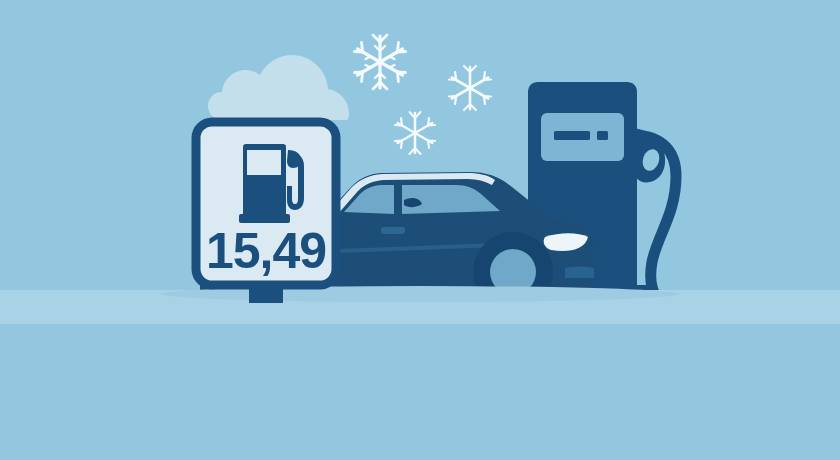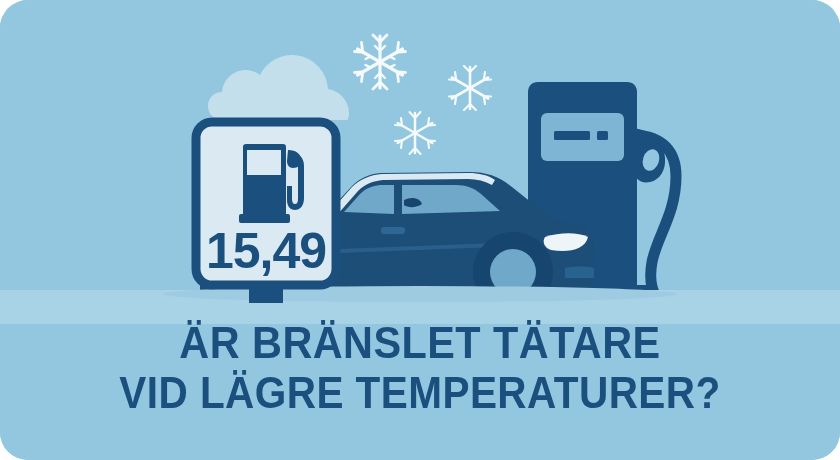--- a/index.html
+++ b/index.html
@@ -7,21 +7,20 @@
     padding: 0;
     background: #ffffff;
   }
   #stage {
     position: relative;
     width: 840px;
     height: 460px;
     overflow: hidden;
     background: #92c7df;
     font-family: "Liberation Sans", sans-serif;
-    border-radius: 28px;
   }
   #artwork {
     position: absolute;
     inset: 0;
     width: 840px;
     height: 460px;
     display: block;
   }
   .headline-block {
     position: absolute;
@@ -248,18 +247,14 @@
                  C297 204 298 202 298 199
                  L298 168 C298 161 294 158 289 158 Z"></path>
         <path d="M288 150 C296 150 301 154 301 160 C301 165 298 168 293 168
                  C289 168 287 165 287 161 Z" fill="#1b4f7e"></path>
       </g>
 
       <text x="266" y="268" text-anchor="middle" font-family="Liberation Sans, sans-serif" font-weight="bold" font-size="50" fill="#1b4f7e" letter-spacing="-1">15,49</text>
     </g>
   </svg>
 
-  <div class="headline-block">
-    <span class="headline-line line1">ÄR BRÄNSLET TÄTARE</span>
-    <span class="headline-line line2">VID LÄGRE TEMPERATURER?</span>
-  </div>
 
 </div>
 
 </body></html>

